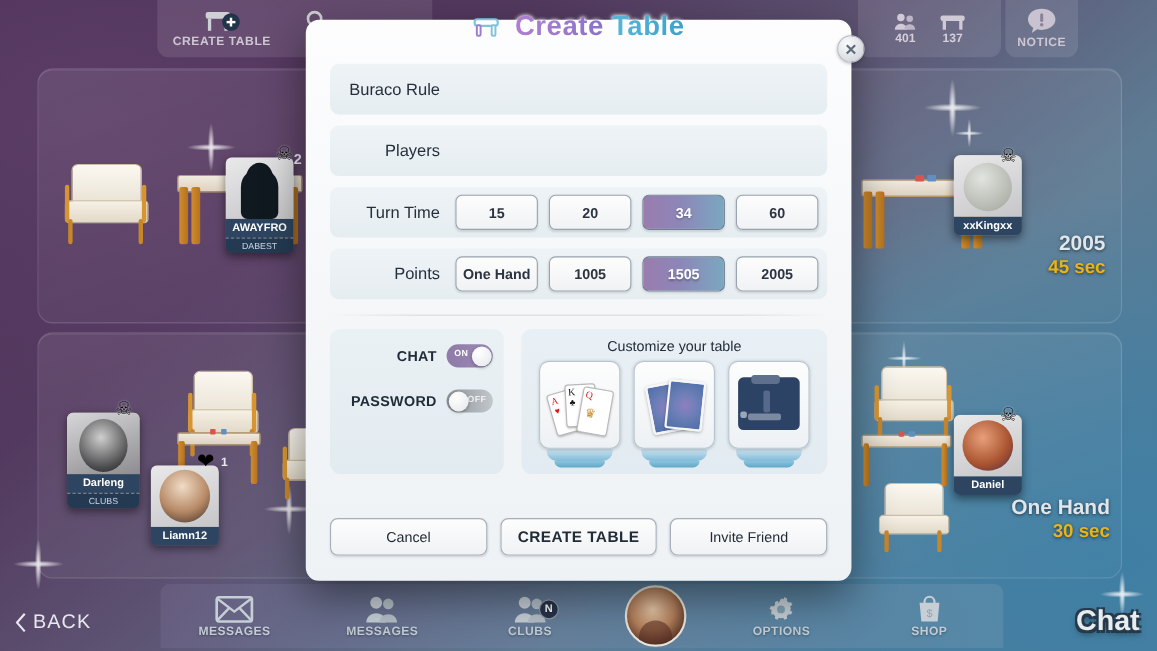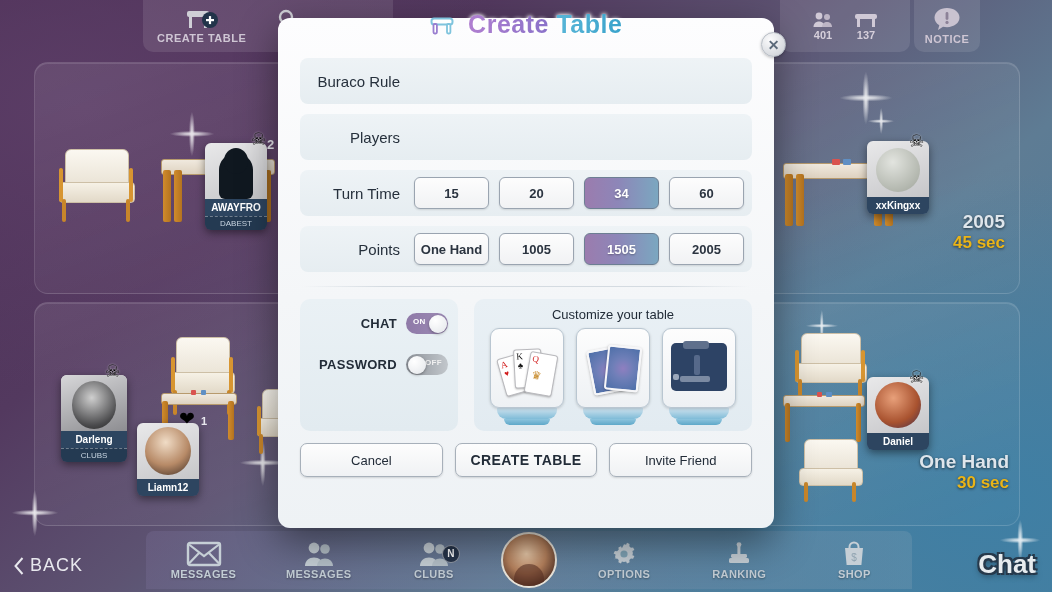--- a/index.html
+++ b/index.html
@@ -162,21 +162,21 @@
   .pcard-mini{position:absolute;width:26px;height:37px;background:#fff;border:1px solid #b9b9bd;
     border-radius:3px;box-shadow:0 1px 2px rgba(0,0,0,.25);}
   .cback{position:absolute;width:30px;height:41px;border-radius:3px;border:2px solid #f6f6f8;
     background:radial-gradient(circle at 50% 50%,#8f7fc0 0%,#6f7fb8 40%,#4d6fa8 100%);
     box-shadow:0 1px 3px rgba(0,0,0,.3);}
 
   #footer{display:flex;gap:12px;margin:12px 22px 0;}
   .fbtn{flex:1;height:32px;border-radius:7px;border:1px solid #a7b0ba;
     background:linear-gradient(180deg,#fdfdfd,#f0f2f4);color:#222c38;
     display:flex;align-items:center;justify-content:center;font-size:13px;cursor:pointer;
-    box-shadow:0 1px 2px rgba(0,0,0,.14);}
+    box-shadow:0 1px 2px rgba(0,0,0,.14);margin-top:28px;}
   .fbtn.primary{font-weight:bold;font-size:14px;letter-spacing:.4px;}
 </style>
 </head>
 <body>
 
 <div id="lobby">
   <div class="sparkle" style="left:170px;top:112px;width:44px;height:44px"></div>
   <div class="sparkle" style="left:196px;top:150px;width:30px;height:30px"></div>
   <div class="sparkle" style="left:840px;top:72px;width:52px;height:52px"></div>
   <div class="sparkle" style="left:868px;top:108px;width:26px;height:26px"></div>
@@ -406,29 +406,20 @@
       <div class="badge-n">N</div>
       <div class="lbl">CLUBS</div>
     </div>
     <div id="avatarbtn"></div>
     <div class="nav-item">
       <svg width="30" height="26" viewBox="0 0 30 26">
         <path d="M15 3.2l2.1.5.9-2 2.6 1.3-.3 2.2 1.6 1.6 2.2-.3 1.3 2.6-2 .9.5 2.1-.5 2.1 2 .9-1.3 2.6-2.2-.3-1.6 1.6.3 2.2-2.6 1.3-.9-2-2.1.5-2.1-.5-.9 2-2.6-1.3.3-2.2-1.6-1.6-2.2.3L4.6 18.6l2-.9-.5-2.1.5-2.1-2-.9 1.3-2.6 2.2.3 1.6-1.6-.3-2.2 2.6-1.3.9 2z" fill="#c6cfd6"></path>
         <circle cx="15" cy="13" r="3.6" fill="#7fa3b5"></circle>
       </svg>
       <div class="lbl">OPTIONS</div>
-    </div>
-    <div class="nav-item">
-      <svg width="30" height="26" viewBox="0 0 30 26">
-        <rect x="13.4" y="3" width="3" height="10" fill="#c6cfd6"></rect>
-        <circle cx="15" cy="3.6" r="2.4" fill="#c6cfd6"></circle>
-        <rect x="7" y="13" width="16" height="4" rx="1.4" fill="#c6cfd6"></rect>
-        <rect x="5" y="17" width="20" height="5" rx="1.6" fill="#c6cfd6"></rect>
-      </svg>
-      <div class="lbl">RANKING</div>
     </div>
     <div class="nav-item">
       <svg width="28" height="26" viewBox="0 0 28 26">
         <path d="M5 7h18l-1.6 17H6.6z" fill="#c6cfd6"></path>
         <path d="M9.5 8V6a4.5 4.5 0 019 0v2" fill="none" stroke="#c6cfd6" stroke-width="2"></path>
         <text x="14" y="20" font-size="10" text-anchor="middle" fill="#8fa3b0">$</text>
       </svg>
       <div class="lbl">SHOP</div>
     </div>
   </div>

